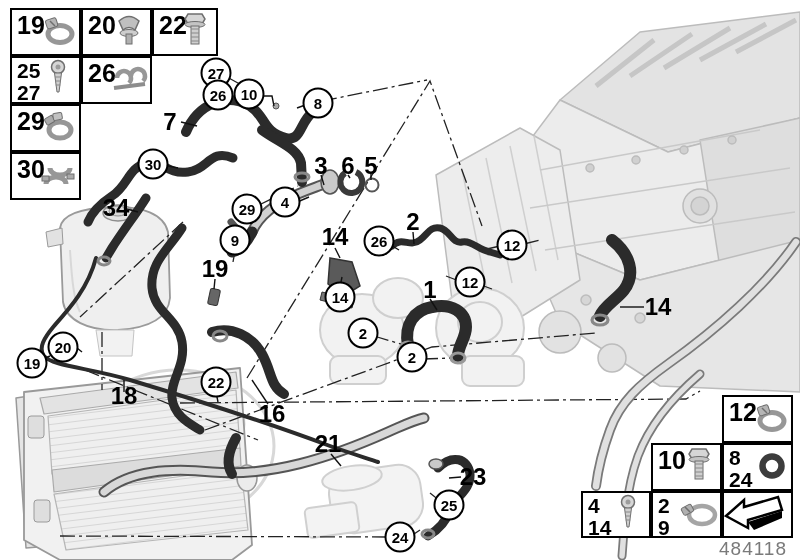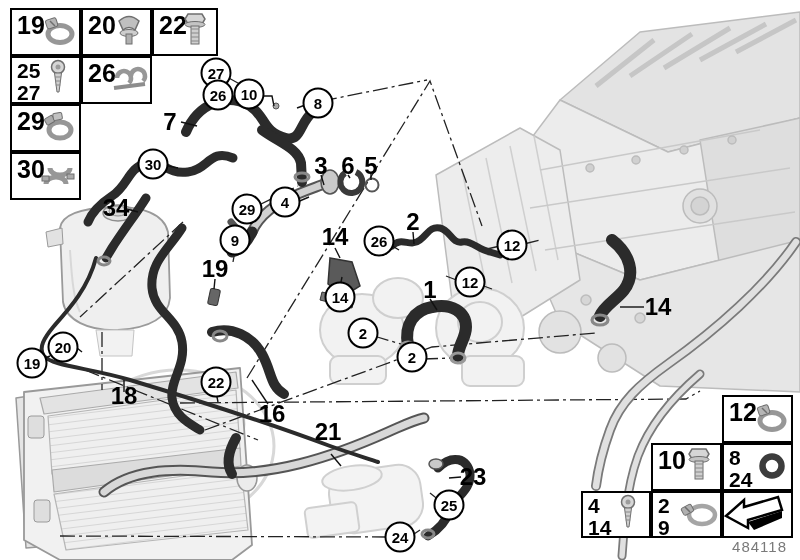--- a/index.html
+++ b/index.html
@@ -9,21 +9,21 @@
   .legend-cell{position:absolute;border:2px solid #000;background:#fff;box-sizing:border-box;}
   .legend-num{position:absolute;left:5px;top:0;font-weight:bold;color:#000;line-height:1.05;}
   .legend-num.single{font-size:25px;top:2px;}
   .legend-num.double{font-size:21px;top:2px;}
   .legend-icon{position:absolute;right:1px;top:50%;transform:translateY(-50%);}
   .legend-icon.full{right:0;left:0;margin:auto;}
   .callout{position:absolute;transform:translate(-50%,-50%);color:#000;text-align:center;}
   .callout.circled{width:27px;height:27px;border:2.5px solid #000;border-radius:50%;
                    background:#fff;font-size:15px;font-weight:bold;line-height:27px;}
   .callout.plain{font-size:24px;font-weight:bold;line-height:24px;}
-  #part-number{position:absolute;right:13px;top:538px;font-size:15px;color:#7a7a7a;
+  #part-number{position:absolute;right:13px;top:538px;font-size:19px;color:#7a7a7a;
                letter-spacing:1px;}
 </style>
 </head>
 <body>
 
 <div id="stage">
 
   <svg id="artwork" width="800" height="560" viewBox="0 0 800 560">
     <defs>
       <pattern id="fins" width="7" height="7" patternUnits="userSpaceOnUse" patternTransform="rotate(83)">
@@ -347,20 +347,20 @@
       <div class="callout plain" style="left: 430px; top: 290px;">1</div>
       <div class="callout circled" style="left: 340px; top: 297px;">14</div>
       <div class="callout plain" style="left: 658px; top: 307px;">14</div>
       <div class="callout circled" style="left: 363px; top: 333px;">2</div>
       <div class="callout circled" style="left: 63px; top: 347px;">20</div>
       <div class="callout circled" style="left: 412px; top: 357px;">2</div>
       <div class="callout circled" style="left: 32px; top: 363px;">19</div>
       <div class="callout plain" style="left: 124px; top: 370px; margin-top: 26px;">18</div>
       <div class="callout circled" style="left: 216px; top: 382px;">22</div>
       <div class="callout plain" style="left: 272px; top: 414px; text-align: right;">16</div>
-      <div class="callout plain" style="left: 328px; top: 432px;">21</div>
+      <div class="callout plain" style="left: 328px; top: 444px;">21</div>
       <div class="callout plain" style="left: 473px; top: 477px;">23</div>
       <div class="callout circled" style="left: 449px; top: 505px;">25</div>
       <div class="callout circled" style="left: 400px; top: 537px;">24</div>
     </div>
 
   <div id="part-number">484118</div>
 </div>
 
 </body></html>

